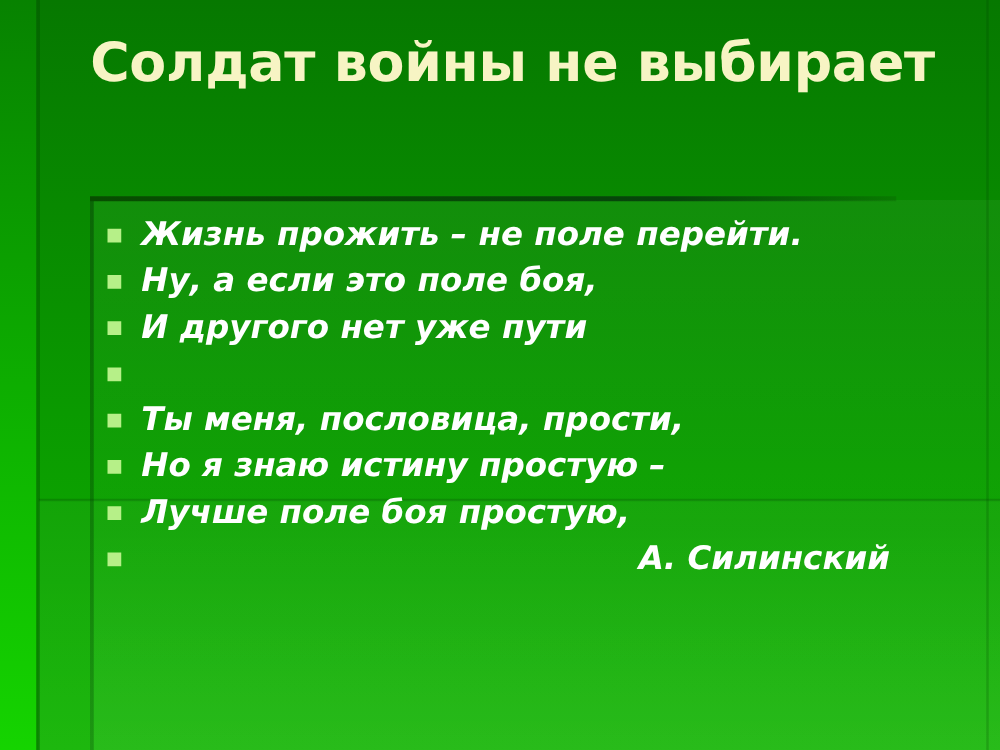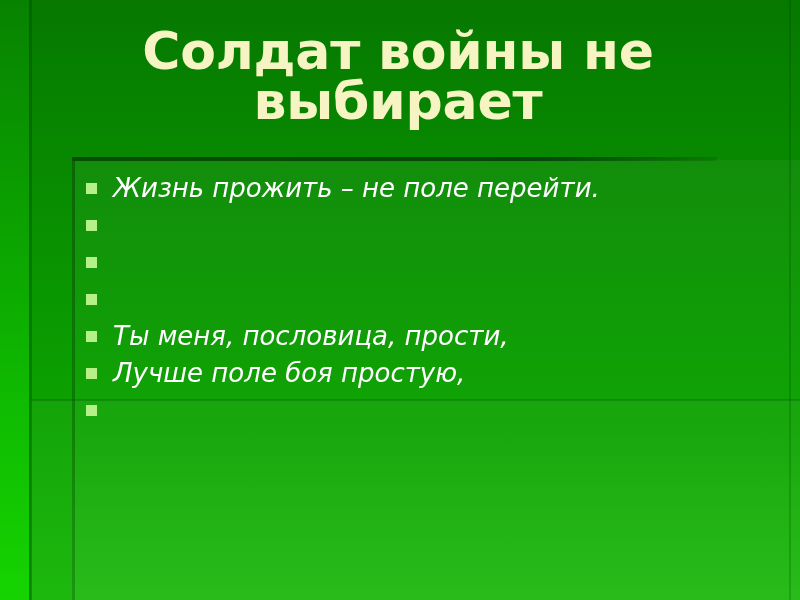--- a/index.html
+++ b/index.html
@@ -100,25 +100,25 @@
 
   
   .title {
     position: absolute;
     left: 48px;
     top: 26px;
     width: 700px;
     margin: 0;
     color: #f7f4c4;
     font-family: "DejaVu Sans", "Liberation Sans", sans-serif;
-    font-size: 52px;
+    font-size: 43px;
     font-weight: bold;
     line-height: 50px;
     letter-spacing: -0.2px;
-    text-align: center;
+    text-align: right;
     white-space: pre-wrap;
   }
 
   
   .body-list {
     position: absolute;
     left: 84px;
     top: 170px;
     width: 700px;
     margin: 0;
@@ -126,21 +126,21 @@
     list-style: none;
   }
   .body-item {
     position: relative;
     height: 37px;
     line-height: 37px;
     padding-left: 29px;
     color: #ffffff;
     font-family: "DejaVu Sans", "Liberation Sans", sans-serif;
     font-size: 26px;
-    font-weight: normal;
+    font-weight: bold;
     font-style: italic;
     white-space: nowrap;
   }
   .body-item .bullet {
     position: absolute;
     left: 2px;
     top: 13px;
     width: 11px;
     height: 11px;
     background: #b6f088;
@@ -171,33 +171,40 @@
 
   <h1 class="title">Солдат войны не выбирает</h1>
 
   <ul class="body-list">
     <li class="body-item">
       <span class="bullet"></span>
       <span>Жизнь прожить – не поле перейти.</span>
     </li>
     <li class="body-item">
       <span class="bullet"></span>
-    </li>
-    <li class="body-item">
-      <span class="bullet"></span>
+      <span>Ну, а если это поле боя,</span>
+    </li>
+    <li class="body-item">
+      <span class="bullet"></span>
+      <span>И другого нет уже пути</span>
     </li>
     <li class="body-item">
       <span class="bullet"></span>
     </li>
     <li class="body-item">
       <span class="bullet"></span>
       <span>Ты меня, пословица, прости,</span>
     </li>
     <li class="body-item">
       <span class="bullet"></span>
+      <span>Но я знаю истину простую –</span>
+    </li>
+    <li class="body-item">
+      <span class="bullet"></span>
       <span>Лучше поле боя простую,</span>
     </li>
     <li class="body-item author">
       <span class="bullet"></span>
+      <span>А. Силинский</span>
     </li>
   </ul>
 
 </div>
 
 </body></html>

